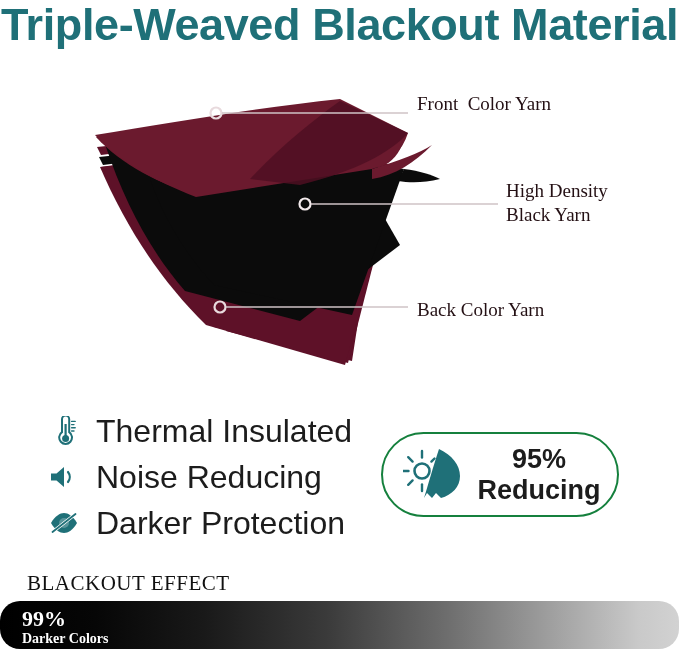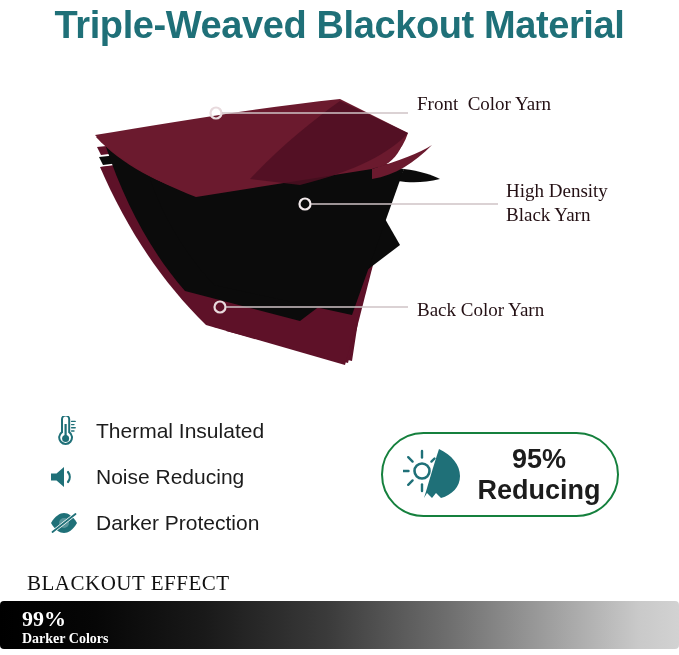--- a/index.html
+++ b/index.html
@@ -18,21 +18,21 @@
 
   
   #page-title {
     position: absolute;
     left: 0;
     top: 0;
     width: 679px;
     text-align: center;
     font-family: "Liberation Sans", sans-serif;
     font-weight: bold;
-    font-size: 38px;
+    font-size: 45px;
     letter-spacing: -0.4px;
     color: #1f7078;
     line-height: 50px;
     white-space: nowrap;
   }
 
   
   #fabric-diagram {
     position: absolute;
     left: 0;
@@ -72,21 +72,21 @@
   .feature-icon {
     width: 40px;
     height: 34px;
     flex: 0 0 40px;
     display: flex;
     align-items: center;
     justify-content: center;
   }
   .feature-text {
     font-family: "Liberation Sans", sans-serif;
-    font-size: 21px;
+    font-size: 32px;
     color: #1c1c1c;
     margin-left: 12px;
     white-space: nowrap;
   }
 
   
   #blackout-badge {
     position: absolute;
     left: 381px;
     top: 432px;
@@ -130,21 +130,21 @@
     color: #111111;
     letter-spacing: 0.5px;
     white-space: nowrap;
   }
   #gradient-bar {
     position: absolute;
     left: 0px;
     top: 601px;
     width: 679px;
     height: 48px;
-    border-radius: 4px;
+    border-radius: 20px;
     background: linear-gradient(to right,
       #000000 0%,
       #060606 14%,
       #191919 30%,
       #3a3a3a 48%,
       #6e6e6e 66%,
       #a2a2a2 82%,
       #c9c9c9 94%,
       #d2d2d2 100%);
     overflow: hidden;

